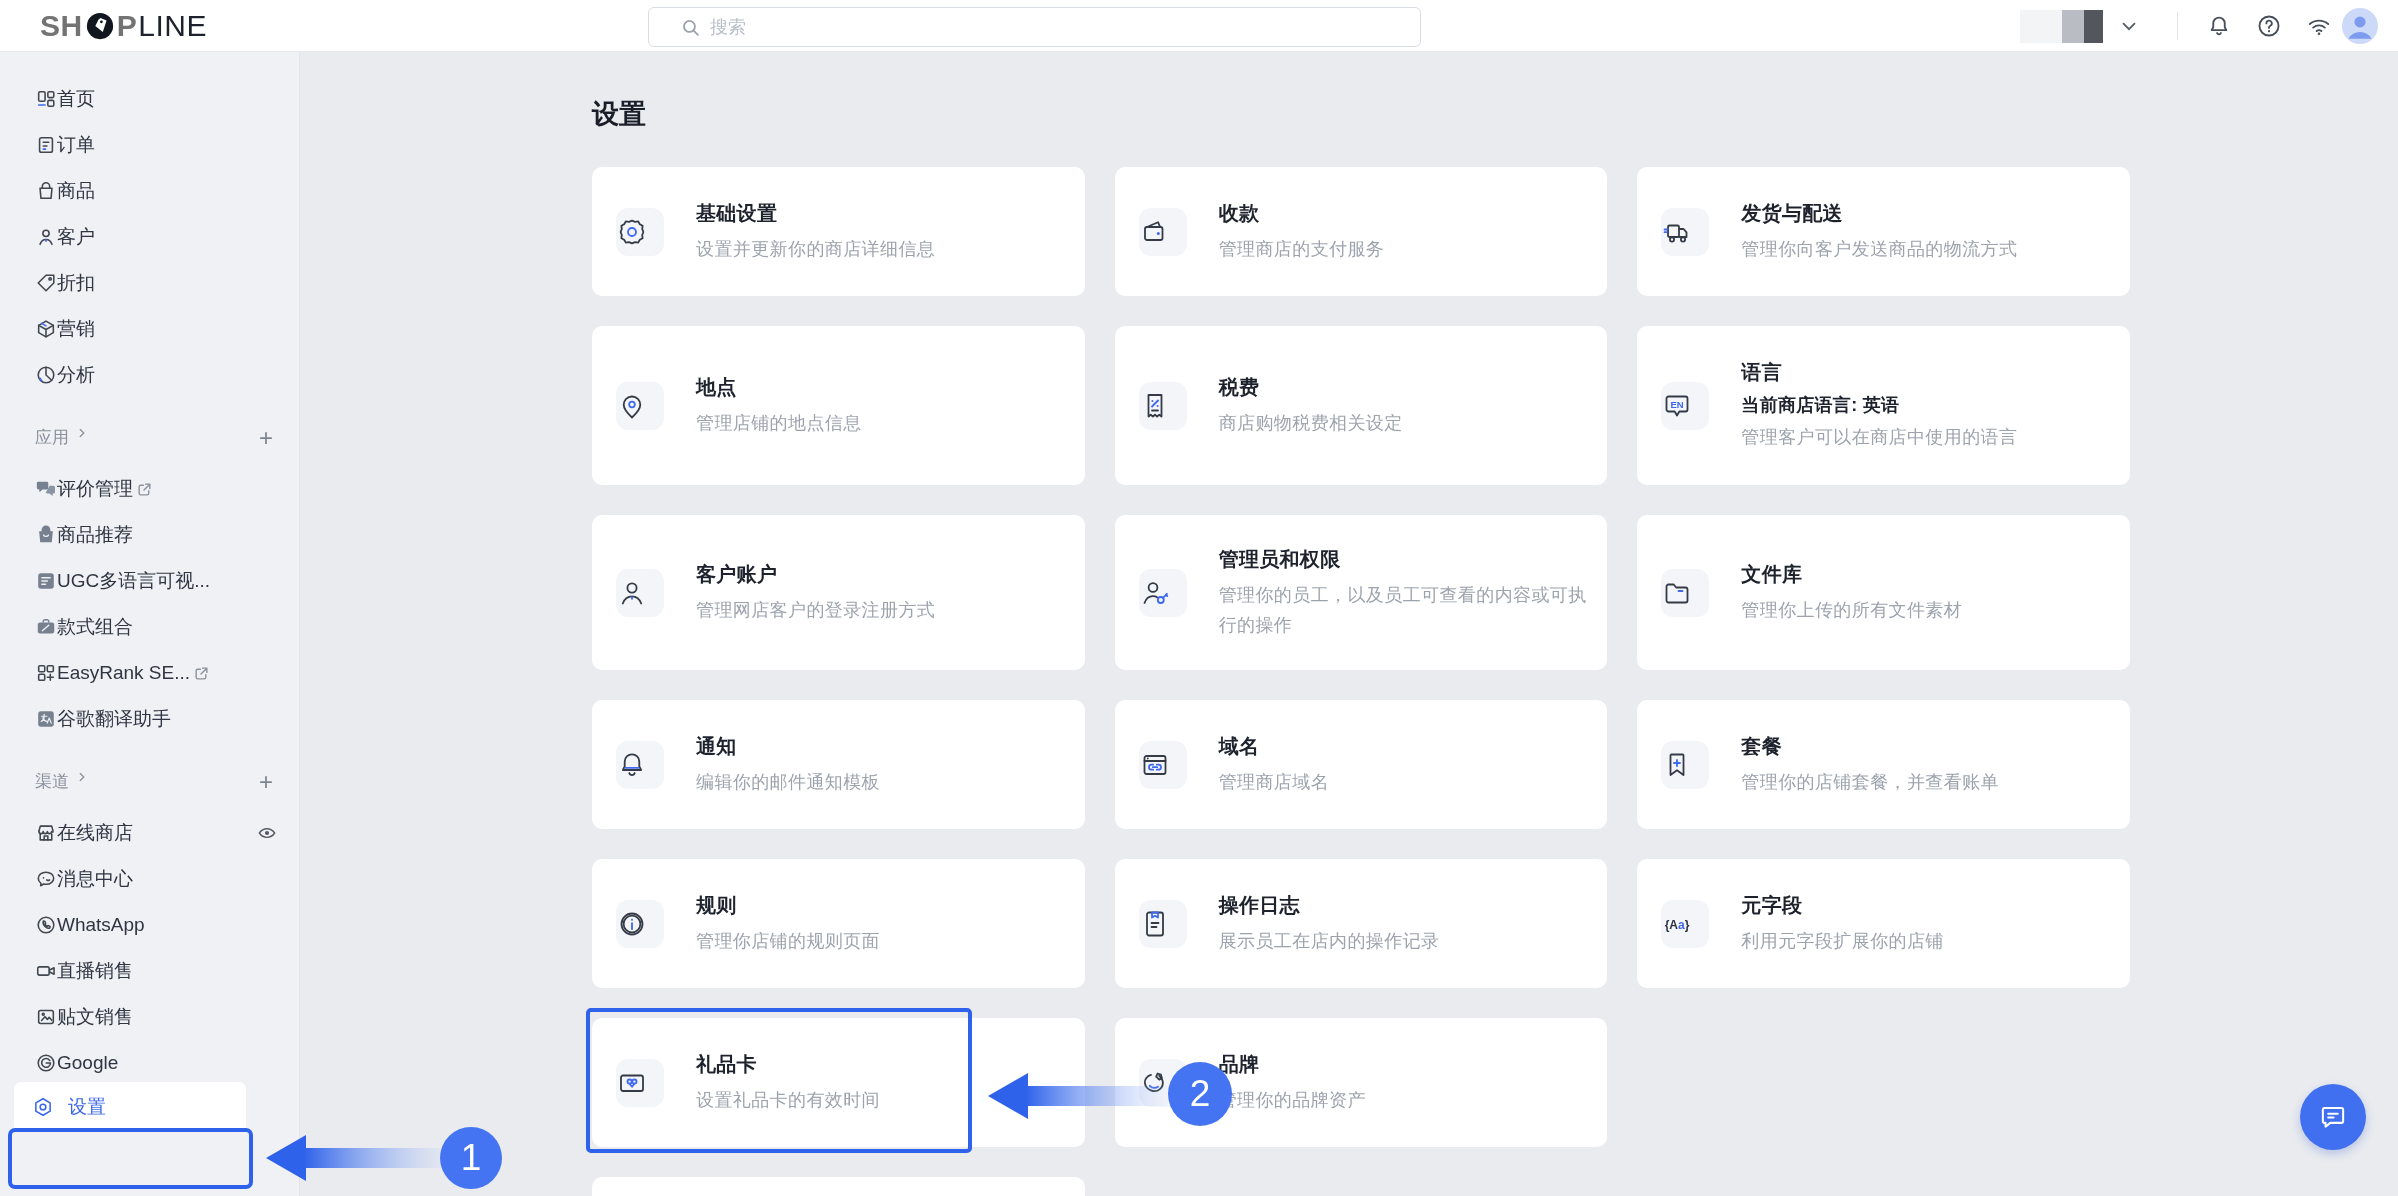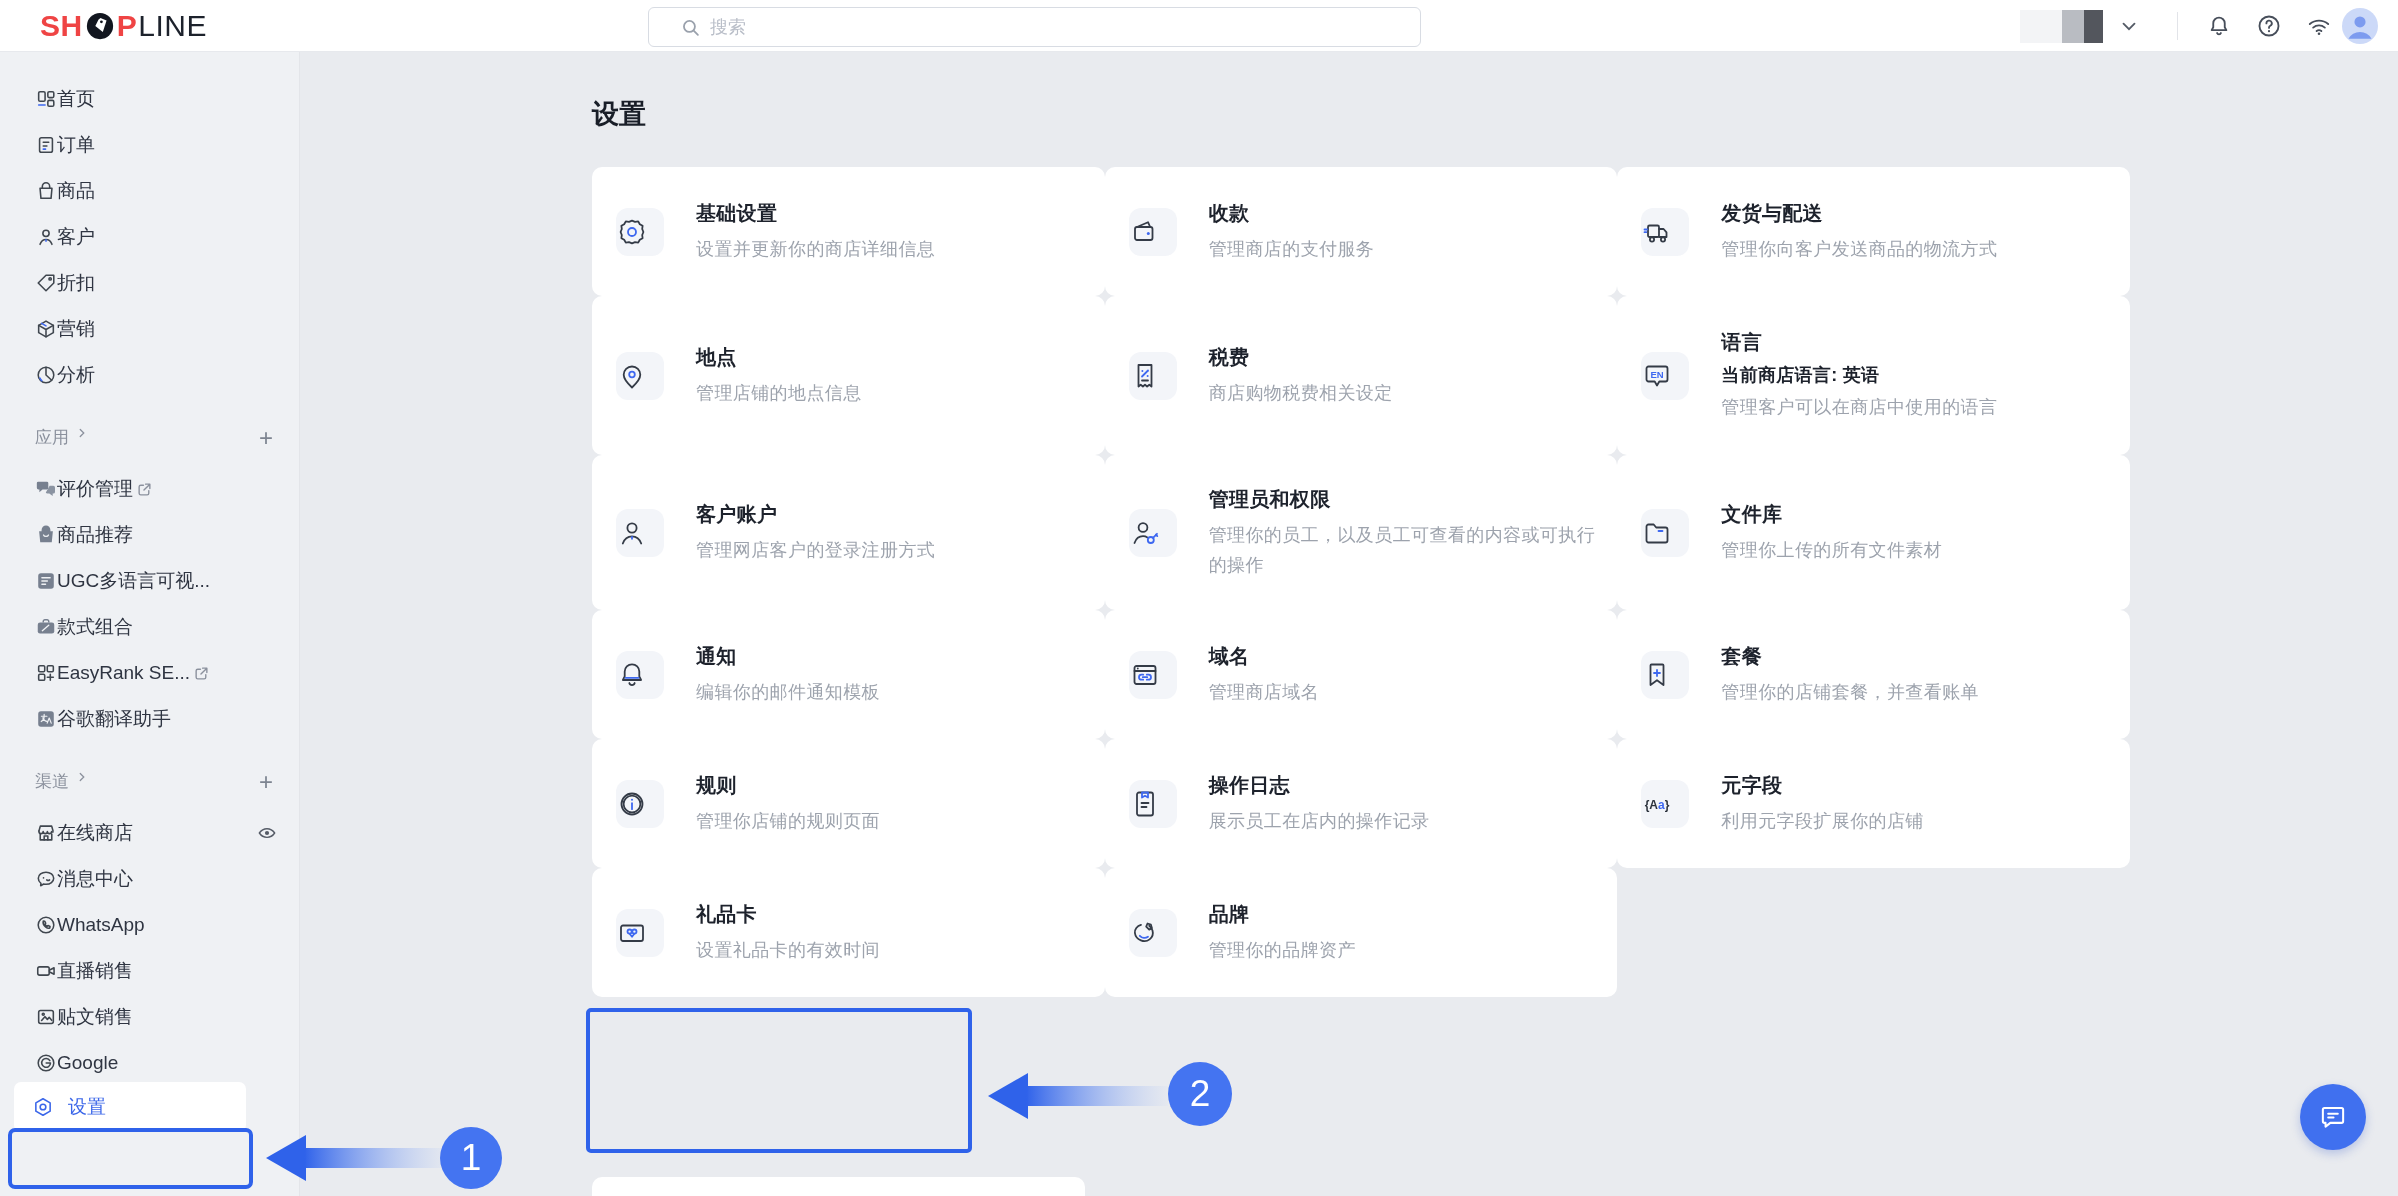--- a/index.html
+++ b/index.html
@@ -3,21 +3,21 @@
 <meta charset="utf-8">
 <style>
   * { margin:0; padding:0; box-sizing:border-box; }
   html,body { width:2398px; height:1196px; overflow:hidden; }
   body { font-family:"Liberation Sans","DejaVu Sans",sans-serif; background:#e9ebef; position:relative; color:#2f3542; }
   svg { width:100%; height:100%; display:block; }
 
   
   .topbar { position:absolute; left:0; top:0; width:2398px; height:52px; background:#fff; border-bottom:1px solid #e7e9ed; z-index:10; }
   .logo { position:absolute; left:40px; top:0; height:52px; display:flex; align-items:center; gap:1px; }
-  .logo .t1 { font-size:30px; font-weight:800; letter-spacing:.5px; color:#ef4444; }
+  .logo .t1 { font-size:30px; font-weight:800; letter-spacing:.5px; color:#737373; }
   .logo .t2 { font-size:30px; font-weight:400; letter-spacing:.5px; color:#1d222c; }
   .logo .o-ico { width:30px; height:30px; margin:0 1px; }
   .searchbox { position:absolute; left:648px; top:7px; width:773px; height:40px; background:#fff; border:1px solid #d8dce3; border-radius:6px; display:flex; align-items:center; padding:0 32px; gap:10px; }
   .searchbox .sic { width:19px; height:19px; color:#9aa1ac; flex:none; }
   .searchbox input { border:none; outline:none; flex:1; font-size:18px; color:#30353f; background:transparent; font-family:inherit; }
   .searchbox input::placeholder { color:#b9bec8; }
   .store-blur { position:absolute; left:2020px; top:10px; height:33px; display:flex; }
   .store-blur .b1 { width:42px; background:#f3f4f6; }
   .store-blur .b2 { width:22px; background:#b9bcc2; }
   .store-blur .b3 { width:19px; background:#53565d; }
@@ -36,21 +36,21 @@
   .side-item .ext { width:15px; height:15px; color:#8b919d; margin-left:4px; }
   .side-item .eye { width:20px; height:20px; color:#555b66; margin-left:auto; }
   .side-section { height:40px; margin-top:28px; display:flex; align-items:flex-start; padding:0 26px 0 35px; color:#8b919d; font-size:17px; gap:6px; }
   .side-section .chev { width:14px; height:14px; color:#8b919d; }
   .side-section .plus { margin-left:auto; font-size:24px; font-weight:300; color:#7d8490; line-height:1; cursor:pointer; }
   .side-settings { position:absolute; left:14px; top:1082px; width:232px; height:50px; background:#fff; border-radius:7px; display:flex; align-items:center; padding:0 18px; gap:14px; color:#3b66e9; font-size:19px; cursor:pointer; z-index:2; }
   .side-settings .ico { width:22px; height:22px; color:#3b66e9; }
 
   
   .main-title { position:absolute; left:592px; top:96px; font-size:27px; font-weight:700; color:#191e28; z-index:1; }
-  .cards-grid { position:absolute; left:592px; top:167px; width:1538px; display:grid; grid-template-columns:repeat(3,1fr); grid-template-rows:129px 159px 155px 129px 129px 129px; z-index:1; }
+  .cards-grid { position:absolute; left:592px; top:167px; width:1538px; display:grid; grid-template-columns:repeat(3,1fr); grid-template-rows:129px 159px 155px 129px 129px 129px; gap:30px; z-index:1; }
   .card { background:#fff; border-radius:10px; display:flex; align-items:center; padding:0 12px 0 24px; gap:32px; cursor:pointer; }
   .tile { width:48px; height:48px; background:#f3f5f9; border-radius:12px; flex:none; display:flex; align-items:center; color:#343b47; }
   .tile svg { width:32px; height:32px; }
   .card-text h3 { font-size:20px; font-weight:700; color:#1d222c; margin-bottom:7px; letter-spacing:.3px; }
   .card-text .cur { font-size:18px; font-weight:700; color:#1d222c; margin:2px 0 5px; letter-spacing:.3px; }
   .card-text p { font-size:18px; color:#9da3ad; line-height:30px; letter-spacing:.4px; }
   .partial-card { position:absolute; left:592px; top:1177px; width:493px; height:19px; background:#fff; border-radius:10px 10px 0 0; z-index:1; }
 
   
   .ann { position:absolute; z-index:30; }

